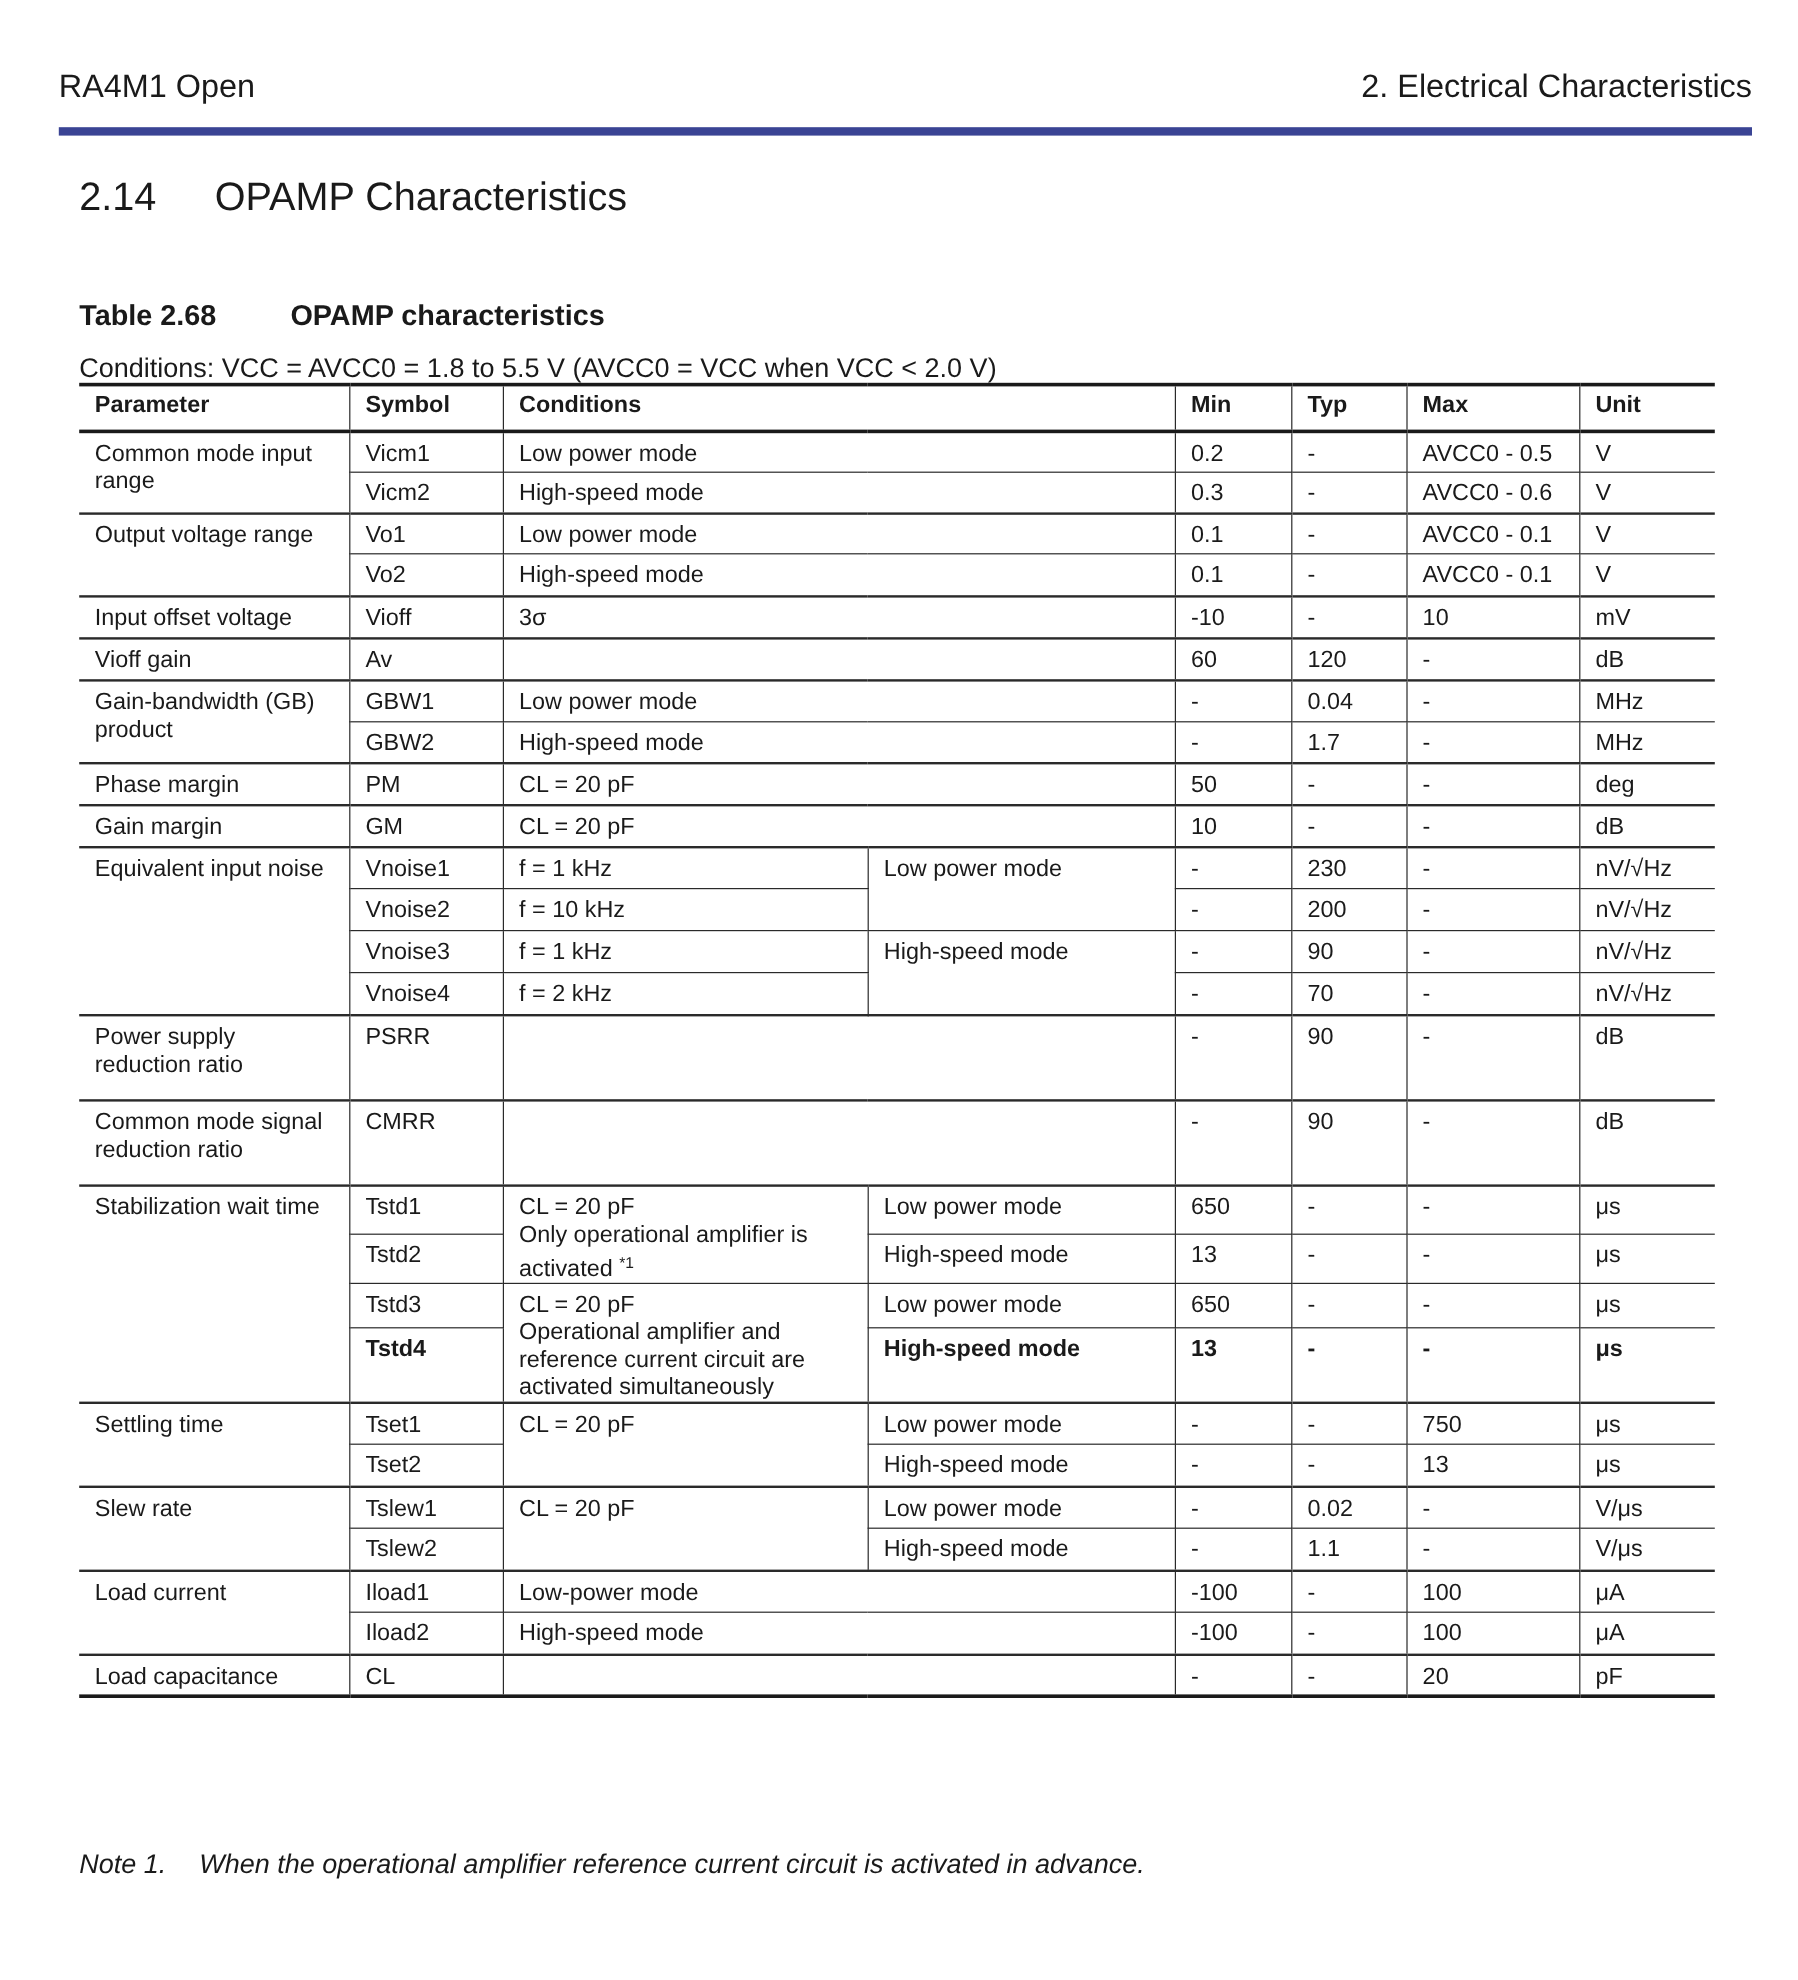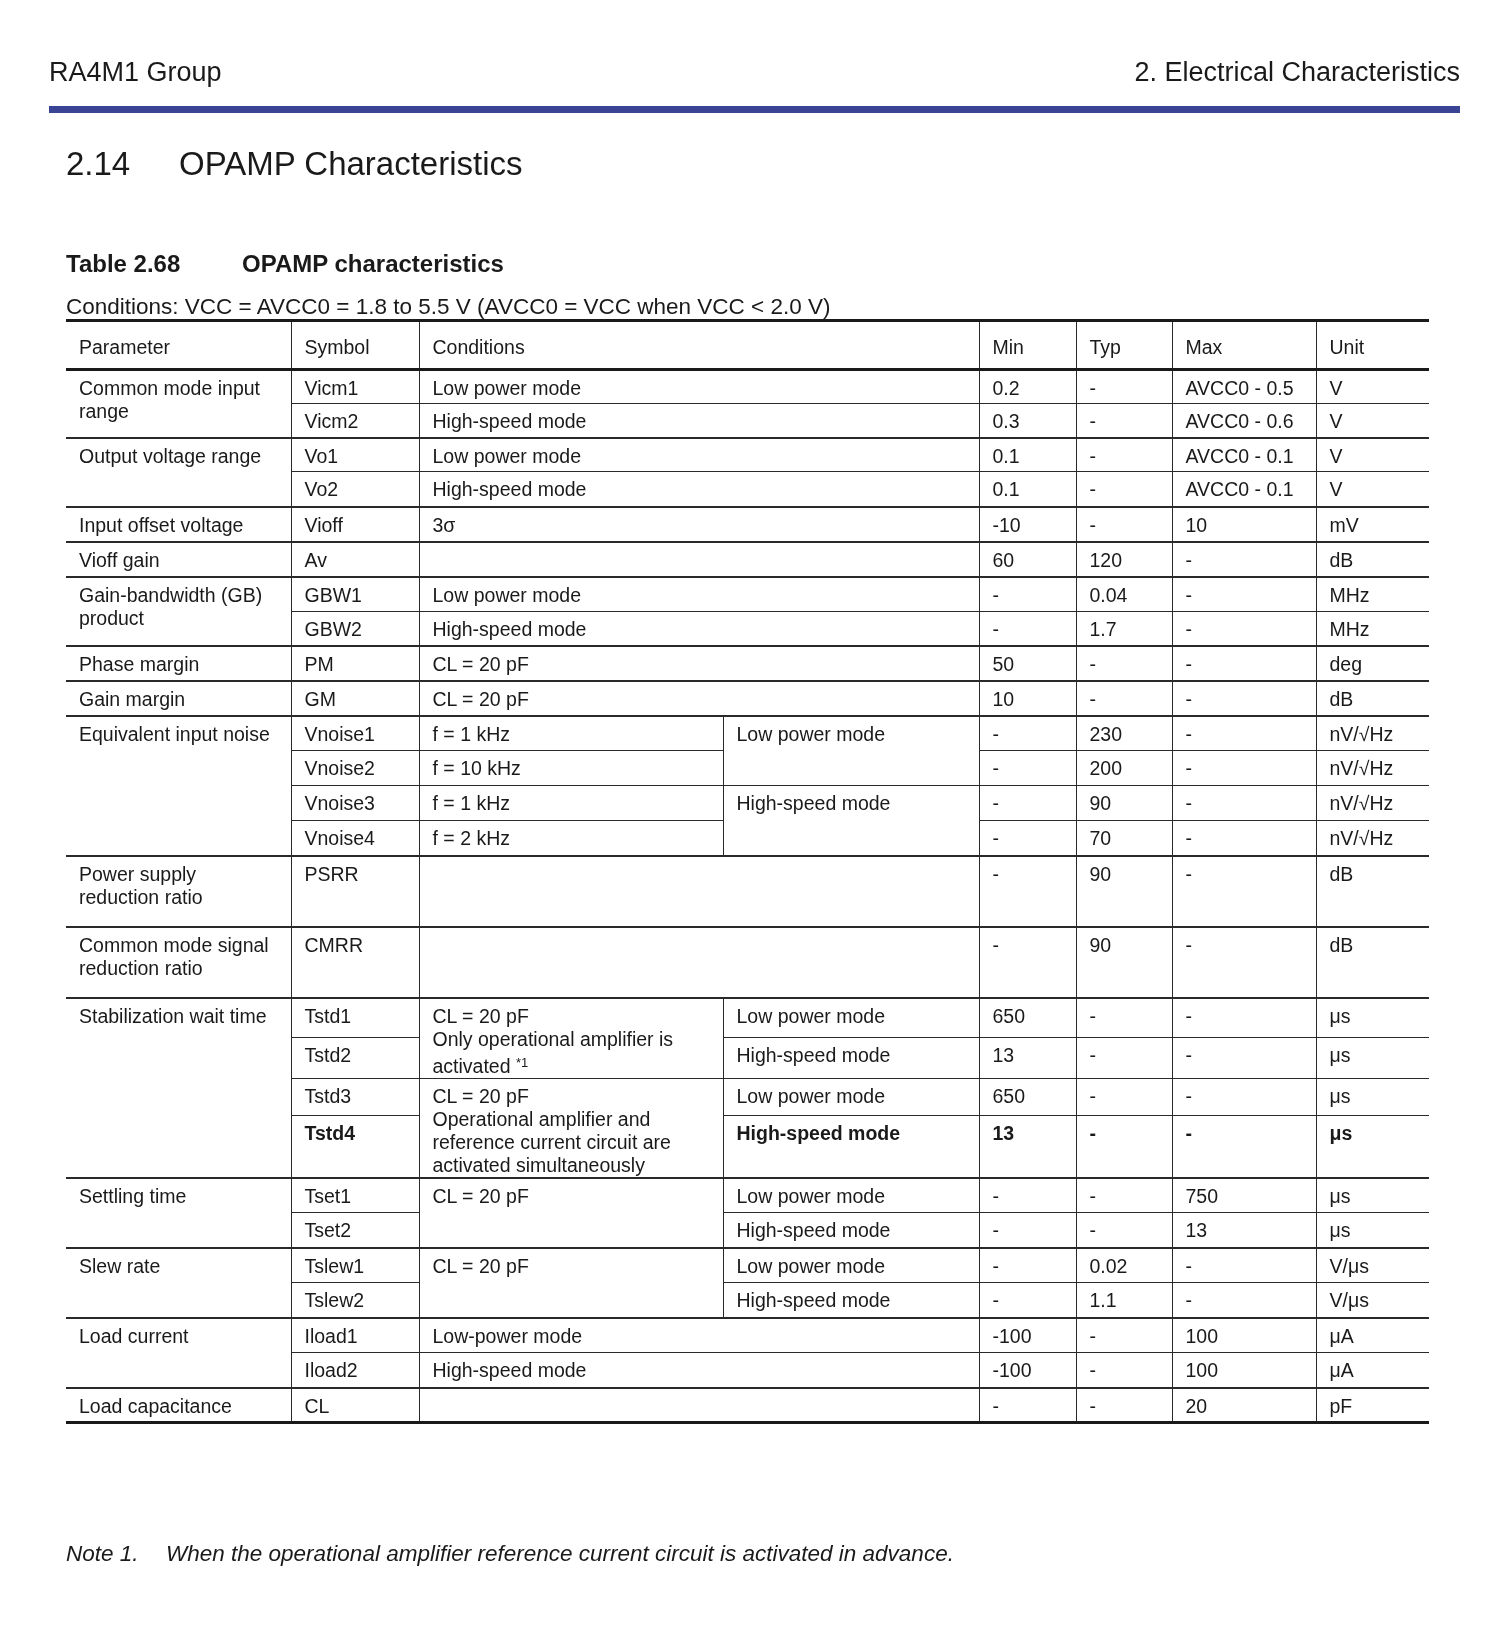--- a/index.html
+++ b/index.html
@@ -10,39 +10,39 @@
   .hdr-bar { position: absolute; left: 49px; top: 106px; width: 1411px; height: 7px; background: #3a4494; }
   .sec-title { position: absolute; left: 66px; top: 145px; font-size: 33px; white-space: nowrap; }
   .sec-title .num { display: inline-block; width: 113px; }
   .tbl-caption { position: absolute; left: 66px; top: 250px; font-size: 24px; font-weight: bold; white-space: nowrap; }
   .tbl-caption .num { display: inline-block; width: 176px; }
   .tbl-cond { position: absolute; left: 66px; top: 280px; font-size: 22.5px; white-space: nowrap; margin-top: 14px; }
   table.spec { position: absolute; left: 66px; top: 319px; border-collapse: collapse; table-layout: fixed;
                width: 1363px; font-size: 19.5px; }
   table.spec td, table.spec th { border: 1.6px solid #2a2a2a; vertical-align: top; text-align: left;
                padding: 6px 12px 0 13px; line-height: 23px; overflow: hidden; }
-  table.spec th { font-weight: normal; height: 32px; padding-top: 14px; }
+  table.spec th { font-weight: bold; height: 32px; padding-top: 4px; }
   table.spec tr.first td { border-top: 3px solid #1a1a1a; margin-top: 12px; }
   table.spec thead tr th { border-top: 3px solid #1a1a1a; border-bottom: 3px solid #1a1a1a; }
   table.spec td:first-child, table.spec th:first-child { border-left: none; }
   table.spec td:last-child, table.spec th:last-child { border-right: none; }
   table.spec tr.last td, table.spec td.lastcell { border-bottom: 3.5px solid #1a1a1a; }
   table.spec tr.grp td { border-top: 2.5px solid #2a2a2a; }
   .h34 { height: 34px; }
   .h35 { height: 35px; }
   .h56 { height: 71px; }
   .h59 { height: 59px; font-weight: bold; }
   .note { position: absolute; left: 66px; top: 1541px; font-size: 22.5px; white-space: nowrap; font-style: italic; }
   .note .num { display: inline-block; width: 100px; }
   sup.fn { font-size: 13px; vertical-align: 6px; }
 </style>
 </head>
 <body>
 
-<div class="hdr-left">RA4M1 Group</div>
+<div class="hdr-left">RA4M1 Open</div>
 <div class="hdr-right">2. Electrical Characteristics</div>
 <div class="hdr-bar"></div>
 
 <div class="sec-title">
   <span class="num">2.14</span><span>OPAMP Characteristics</span>
 </div>
 
 <div class="tbl-caption">
   <span class="num">Table 2.68</span><span>OPAMP characteristics</span>
 </div>

